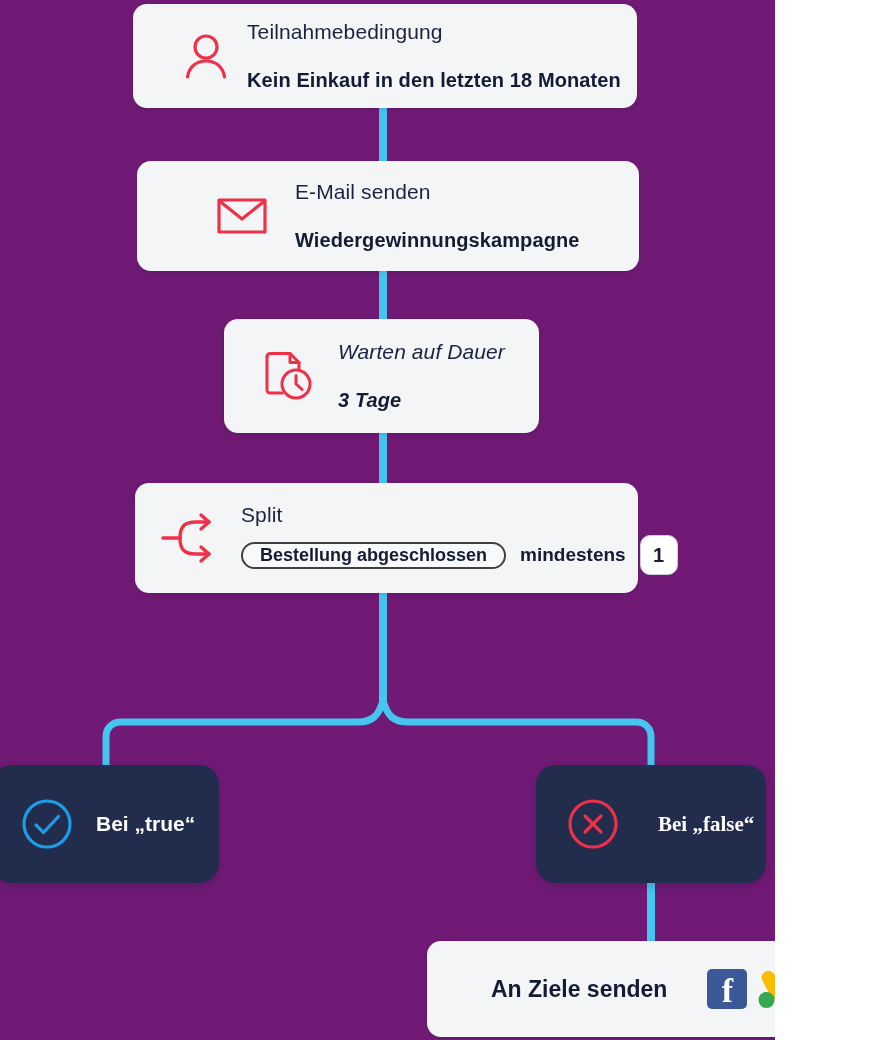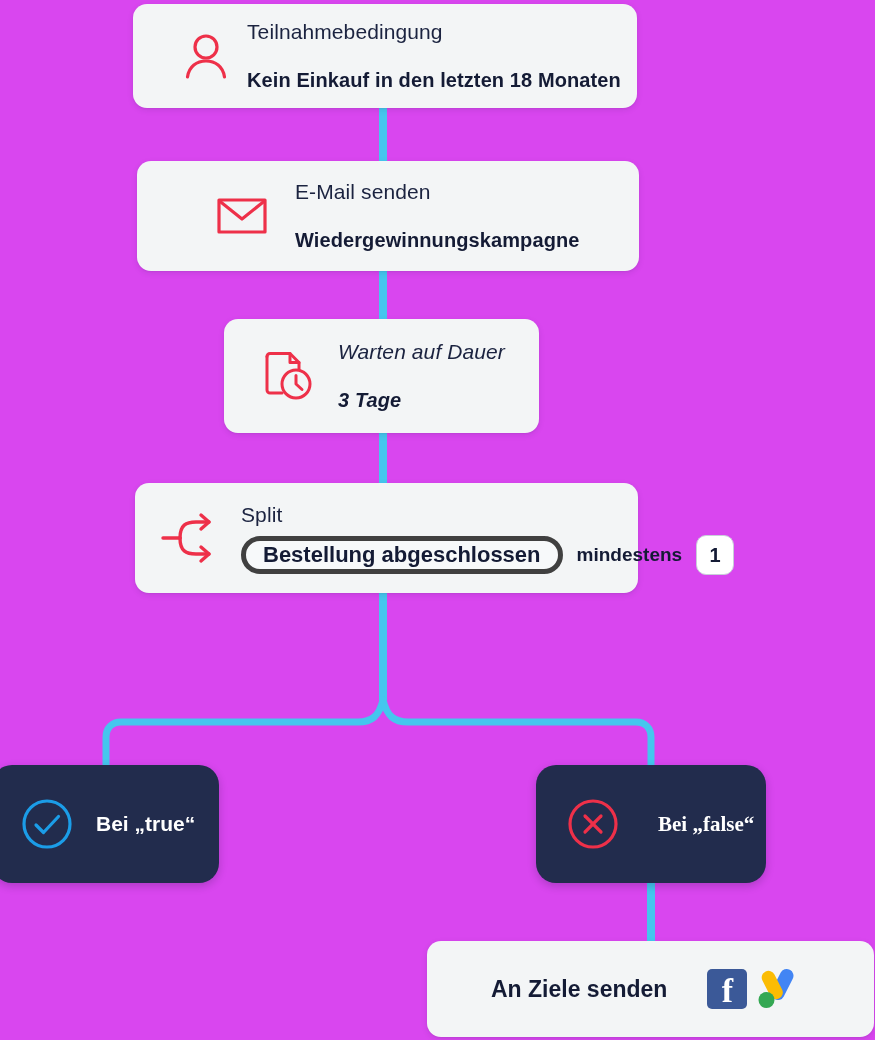--- a/index.html
+++ b/index.html
@@ -5,24 +5,24 @@
   html, body {
     margin: 0;
     padding: 0;
     background: #ffffff;
   }
   body {
     font-family: "Liberation Sans", sans-serif;
   }
   #canvas {
     position: relative;
-    width: 875px;
+    width: 775px;
     height: 1040px;
     overflow: hidden;
-    background: #d946ef;
+    background: #701a75;
   }
 
   
   #connectors {
     position: absolute;
     left: 0; top: 0;
     width: 875px;
     height: 1040px;
     pointer-events: none;
   }
@@ -114,25 +114,25 @@
     flex-direction: column;
     justify-content: center;
   }
   #node-split .title-line { margin-bottom: 6px; }
   .split-row {
     display: flex;
     align-items: center;
     gap: 14px;
   }
   .pill {
-    border: 5px solid #404040;
+    border: 2px solid #404040;
     background: #F7F9FA;
     border-radius: 20px;
     padding: 1px 17px;
-    font-size: 22px;
+    font-size: 18px;
     font-weight: 700;
     color: #141B35;
     white-space: nowrap;
   }
   .split-operator {
     font-size: 19px;
     font-weight: 700;
     color: #141B35;
     white-space: nowrap;
   }

